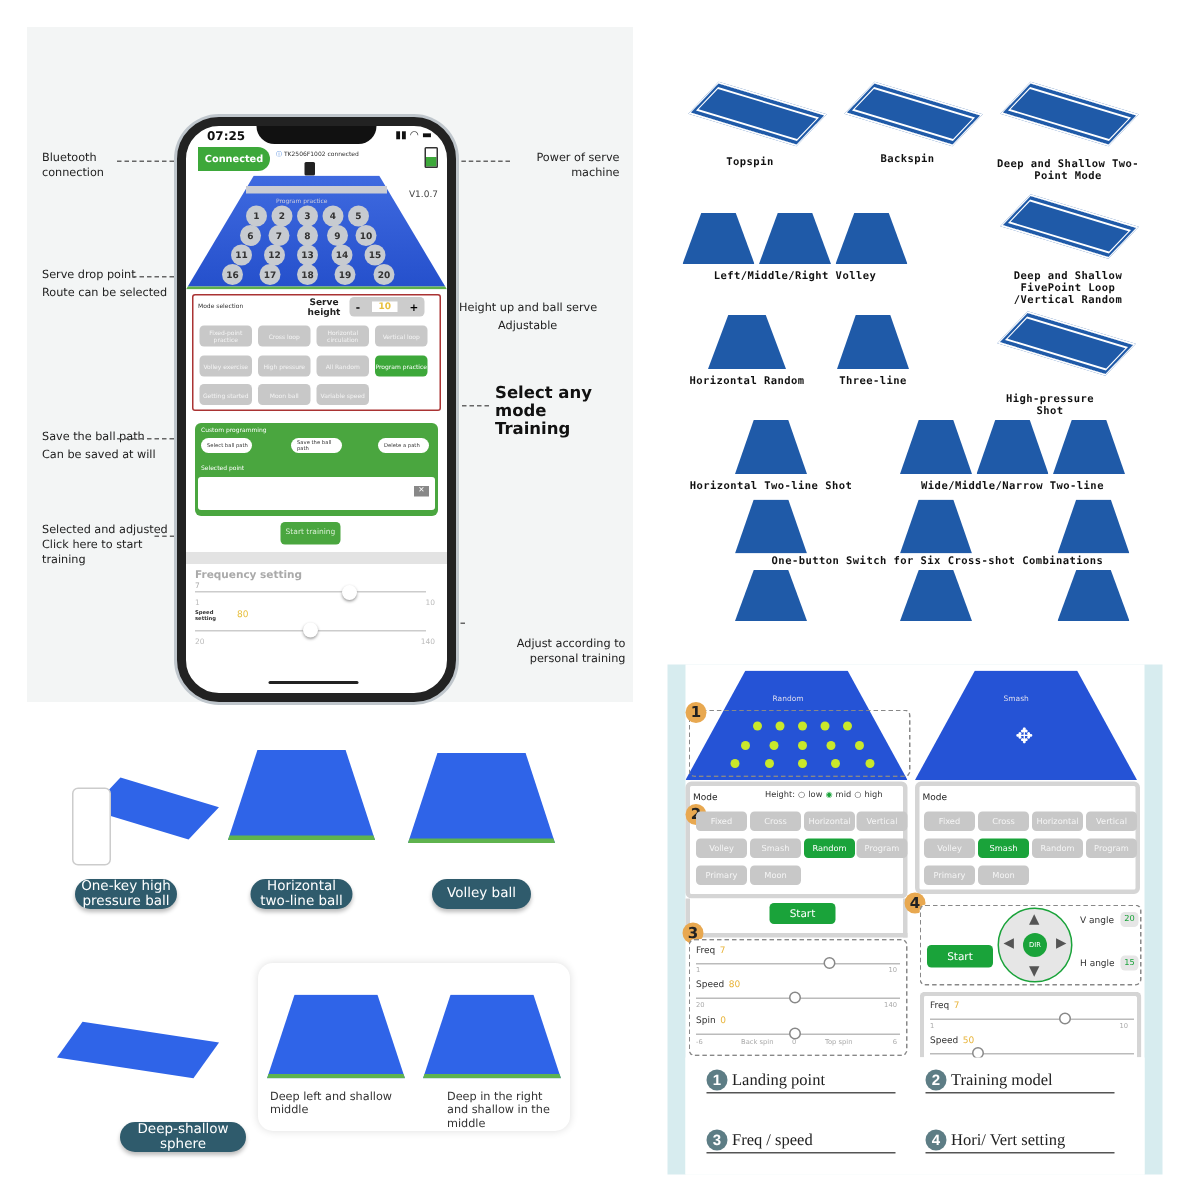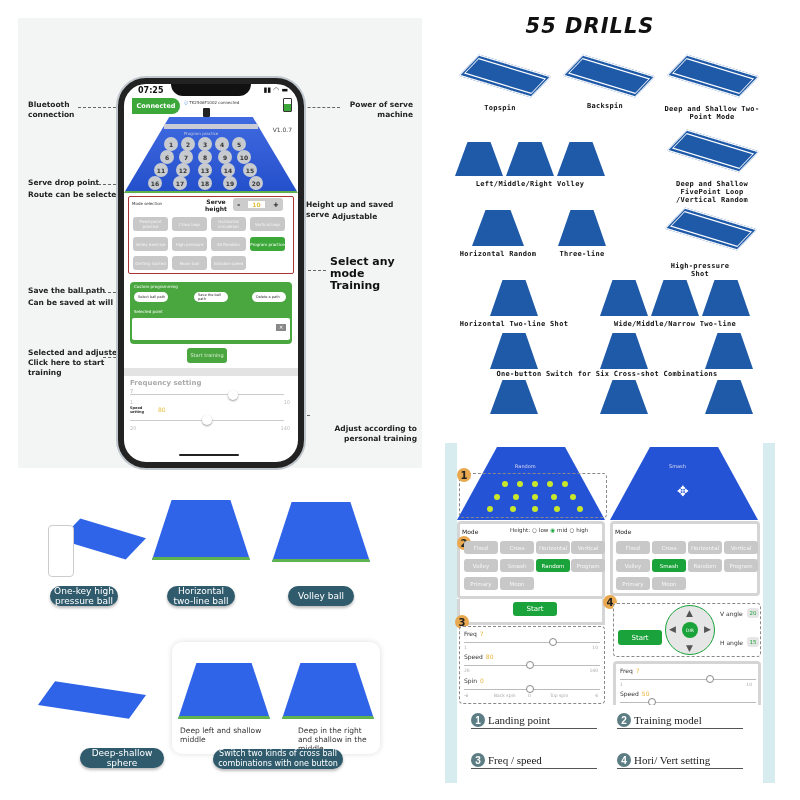--- a/index.html
+++ b/index.html
@@ -1,21 +1,21 @@
 <!DOCTYPE html>
 <html><head>
 <meta charset="utf-8">
 <style>
 *{box-sizing:border-box;margin:0;padding:0}
 body{width:800px;height:800px;background:#fff;font-family:"DejaVu Sans",sans-serif;position:relative;overflow:hidden}
 .abs{position:absolute}
 
 #q1{left:18px;top:18px;width:404px;height:450px;background:#f3f5f5}
 .bigtitle{font-family:"DejaVu Sans",sans-serif;font-weight:bold;font-style:italic;font-size:21px;letter-spacing:1px;color:#111;text-align:center}
-.anno{font-size:7.5px;font-weight:bold;color:#222;line-height:10px}
+.anno{font-size:7.5px;font-weight:normal;color:#222;line-height:10px}
 .annob{font-size:11px;font-weight:bold;color:#111;line-height:12px}
 .dash{border-top:1px dashed #666;height:0}
 .phone{left:100px;top:60px;width:186px;height:390px;border:6px solid #222;border-radius:28px;background:#fff;overflow:hidden;box-shadow:0 0 0 2px #bfc6cc}
 .notch{left:50%;top:-6px;width:80px;height:18px;margin-left:-40px;background:#111;border-radius:0 0 12px 12px}
 .status{font-size:8px;font-weight:bold;color:#111}
 .connected{left:8px;top:14px;width:48px;height:16px;background:#3da83a;color:#fff;font-size:6.5px;font-weight:bold;border-radius:0 8px 8px 0;display:flex;align-items:center;justify-content:center}
 .bt{left:60px;top:16px;font-size:4px;color:#333;white-space:nowrap}
 .court-trap{clip-path:polygon(26% 0,74% 0,100% 100%,0 100%)}
 .ball-num{width:14px;height:14px;border-radius:50%;background:#c7cbd0;color:#333;font-size:6px;font-weight:bold;display:flex;align-items:center;justify-content:center;position:absolute}
 .modebox{left:4px;top:112px;width:166px;height:78px;border:1.5px solid #a33;border-radius:2px}
@@ -61,21 +61,21 @@
   <div class="abs dash" style="left:70px;top:166px;width:48px"></div>
   <div class="abs anno" style="left:10px;top:268px">Save the ball path</div>
   <div class="abs anno" style="left:10px;top:280px">Can be saved at will</div>
   <div class="abs dash" style="left:60px;top:274px;width:58px"></div>
   <div class="abs anno" style="left:10px;top:330px">Selected and adjusted</div>
   <div class="abs anno" style="left:10px;top:340px;width:80px">Click here to start training</div>
   <div class="abs dash" style="left:85px;top:339px;width:90px"></div>
 
   <div class="abs anno" style="left:325px;top:82px;width:70px;text-align:right">Power of serve machine</div>
   <div class="abs dash" style="left:270px;top:89px;width:52px"></div>
-  <div class="abs anno" style="left:288px;top:182px;width:110px">Height up and saved serve</div>
+  <div class="abs anno" style="left:288px;top:182px;width:110px">Height up and ball serve</div>
   <div class="abs anno" style="left:314px;top:194px">Adjustable</div>
   <div class="abs annob" style="left:312px;top:238px;width:70px">Select any mode Training</div>
   <div class="abs dash" style="left:260px;top:252px;width:48px"></div>
   <div class="abs anno" style="left:305px;top:406px;width:94px;text-align:right">Adjust according to personal training</div>
   <div class="abs dash" style="left:250px;top:397px;width:42px"></div>
 
   <div class="abs phone">
     <div class="abs notch"></div>
     <div class="abs status" style="left:14px;top:2px">07:25</div>
     <div class="abs status" style="right:10px;top:2px;font-size:7px">▮▮ ◠ ▬</div>
@@ -154,21 +154,20 @@
     <div class="abs" style="left:34px;top:322px;font-size:6px;color:#e8c040">80</div>
     <div class="abs" style="left:6px;top:336px;width:154px;height:1px;background:#ccc"></div>
     <div class="abs" style="left:78px;top:331px;width:10px;height:10px;border-radius:50%;background:#fff;box-shadow:0 1px 2px #999"></div>
     <div class="abs" style="left:6px;top:341px;font-size:5px;color:#bbb">20</div>
     <div class="abs" style="right:8px;top:341px;font-size:5px;color:#bbb">140</div>
     <div class="abs" style="left:55px;top:370px;width:60px;height:2px;background:#222;border-radius:1px"></div>
   </div>
 </div>
 
 <div id="q2" class="abs">
-  <div class="abs bigtitle" style="left:0;top:14px;width:300px">55 DRILLS</div>
 
   <div class="abs flatcourt" style="left:20px;top:65px;width:90px;height:22px"></div>
   <div class="abs drill-label" style="left:20px;top:104px;width:80px">Topspin</div>
   <div class="abs flatcourt" style="left:124px;top:65px;width:90px;height:22px"></div>
   <div class="abs drill-label" style="left:125px;top:102px;width:80px">Backspin</div>
   <div class="abs flatcourt" style="left:228px;top:65px;width:90px;height:22px"></div>
   <div class="abs drill-label" style="left:222px;top:105px;width:100px;white-space:normal">Deep and Shallow Two-Point Mode</div>
 
   <div class="abs tcourt" style="left:15px;top:142px;width:48px;height:34px"></div>
   <div class="abs tcourt" style="left:66px;top:142px;width:48px;height:34px"></div>
@@ -187,21 +186,21 @@
   <div class="abs tcourt" style="left:50px;top:280px;width:48px;height:36px"></div>
   <div class="abs drill-label" style="left:12px;top:320px;width:124px">Horizontal Two-line Shot</div>
   <div class="abs tcourt" style="left:160px;top:280px;width:48px;height:36px"></div>
   <div class="abs tcourt" style="left:211px;top:280px;width:48px;height:36px"></div>
   <div class="abs tcourt" style="left:262px;top:280px;width:48px;height:36px"></div>
   <div class="abs drill-label" style="left:160px;top:320px;width:150px">Wide/Middle/Narrow Two-line</div>
 
   <div class="abs tcourt" style="left:50px;top:333px;width:48px;height:36px"></div>
   <div class="abs tcourt" style="left:160px;top:333px;width:48px;height:36px"></div>
   <div class="abs tcourt" style="left:265px;top:333px;width:48px;height:36px"></div>
-  <div class="abs drill-label" style="left:37px;top:370px;width:260px">One-button Switch for Six Cross-shot Combinations</div>
+  <div class="abs drill-label" style="left:55px;top:370px;width:260px">One-button Switch for Six Cross-shot Combinations</div>
   <div class="abs tcourt" style="left:50px;top:380px;width:48px;height:34px"></div>
   <div class="abs tcourt" style="left:160px;top:380px;width:48px;height:34px"></div>
   <div class="abs tcourt" style="left:265px;top:380px;width:48px;height:34px"></div>
 </div>
 
 <div id="q3" class="abs">
 
   <div class="abs flatcourt" style="left:62px;top:58px;width:82px;height:22px;background:#2f64e8;box-shadow:none;border:none"></div>
   <div class="abs" style="left:48px;top:55px;width:26px;height:52px;background:#fff;border:1px solid #ccc;border-radius:4px"></div>
   <div class="abs pillbadge" style="left:50px;top:116px;width:68px;height:20px">One-key high pressure ball</div>
@@ -210,21 +209,20 @@
   <div class="abs bcourt" style="left:272px;top:32px;width:98px;height:60px"></div>
   <div class="abs pillbadge" style="left:288px;top:116px;width:66px;height:20px">Volley ball</div>
 
   <div class="abs flatcourt" style="left:42px;top:218px;width:100px;height:24px;background:#2f64e8;box-shadow:none;border:none;transform:skewX(-30deg) rotate(8deg)"></div>
   <div class="abs pillbadge" style="left:80px;top:278px;width:84px;height:20px">Deep-shallow sphere</div>
   <div class="abs" style="left:172px;top:172px;width:208px;height:112px;background:#fff;border-radius:10px;box-shadow:0 0 6px #ddd"></div>
   <div class="abs bcourt" style="left:178px;top:193px;width:92px;height:56px"></div>
   <div class="abs bcourt" style="left:282px;top:193px;width:92px;height:56px"></div>
   <div class="abs cap" style="left:180px;top:256px;width:104px">Deep left and shallow middle</div>
   <div class="abs cap" style="left:298px;top:256px;width:80px">Deep in the right and shallow in the middle</div>
-  <div class="abs pillbadge" style="left:213px;top:279px;width:130px;height:20px;font-size:8px">Switch two kinds of cross ball combinations with one button</div>
 </div>
 
 <div id="q4" class="abs">
   <div class="abs q4inner">
 
     <div class="abs q4court" style="left:0;top:4px;width:148px;height:73px"></div>
     <div class="abs" style="left:58px;top:20px;font-size:5px;color:#dde">Random</div>
     <div class="abs" style="left:2px;top:30px;width:148px;height:45px;border:1px dashed #888;border-radius:4px"></div>
     <div class="abs numbadge" style="left:0;top:25px">1</div>
     <div>

